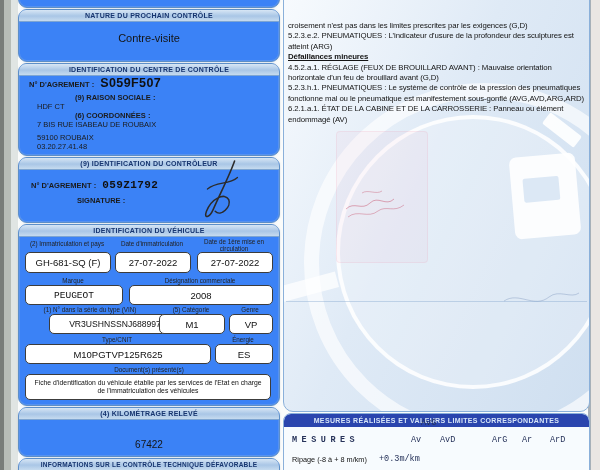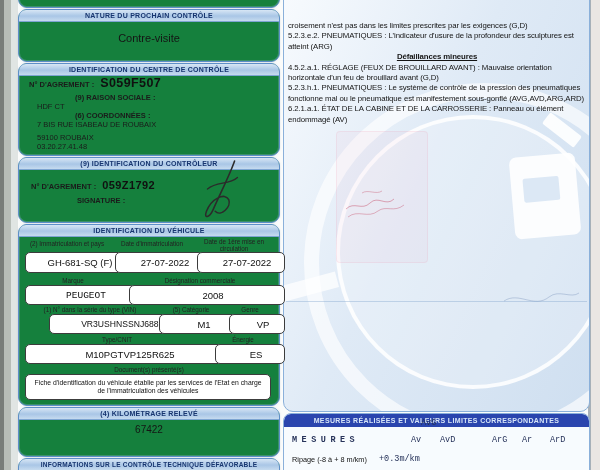--- a/index.html
+++ b/index.html
@@ -3,44 +3,44 @@
 <meta charset="utf-8">
 <style>
   html,body{margin:0;padding:0;}
   body{font-family:"Liberation Sans", sans-serif;}
   #stage{position:relative;width:600px;height:470px;background:#fbfcfb;overflow:hidden;}
 
   
   .edge{position:absolute;top:0;bottom:0;}
 
   
-  .box{position:absolute;left:18px;width:260px;background:#15803d;
+  .box{position:absolute;left:18px;width:260px;background:#3b82f6;
        border:1.6px solid #5d8fc8;border-radius:9px;
        box-shadow:inset 0 0 0 1px rgba(160,190,225,.28), 0 0 2px rgba(90,130,180,.25);}
   .bar{height:11px;background:linear-gradient(#d7e6f5,#a9c6e6 55%,#c6dbef);
        border-radius:7px 7px 0 0;border-bottom:1px solid #7da5d2;
        display:flex;align-items:center;justify-content:center;
        font-size:7px;font-weight:bold;color:#17356f;letter-spacing:.25px;white-space:nowrap;}
   .lbl{position:absolute;font-size:6.3px;color:#222;text-align:center;line-height:1.12;}
   .field{position:absolute;border:1.4px solid #3c3c3c;border-radius:5px;background:#fff;
-         display:flex;align-items:center;justify-content:center;font-size:9.5px;color:#101010;padding-left:12px;}
+         display:flex;align-items:center;justify-content:center;font-size:9.5px;color:#101010;}
   .pair{position:absolute;display:flex;align-items:baseline;gap:6px;white-space:nowrap;}
   .klbl{font-size:7.5px;font-weight:bold;color:#1b1b1b;}
   .kval{font-size:12.5px;font-weight:bold;color:#101010;letter-spacing:.4px;}
   .sline{position:absolute;font-size:7.5px;color:#1b1b1b;white-space:nowrap;}
   .sline.b{font-weight:bold;margin-left:46px;}
 
   
   #defects-panel{position:absolute;left:283px;top:-18px;width:305px;height:428px;
        border:1.6px solid #8ab0da;border-radius:10px;overflow:hidden;
        background:linear-gradient(115deg,#f8fbfe 0%,#dfeaf6 45%,#cfdff0 100%);}
   #defects-text{position:absolute;left:4px;right:3px;top:18px;
        font-size:7.8px;line-height:10.4px;color:#141414;letter-spacing:-.1px;margin-top:20px;}
   #defects-text p{margin:0;}
-  .minor-heading{font-weight:bold;text-decoration:underline;text-align:center;}
+  .minor-heading{font-weight:bold;text-decoration:underline;}
   .wm{position:absolute;border-radius:50%;}
   #mesures-panel{position:absolute;left:283px;top:413px;width:305px;height:60px;
        border:1.6px solid #8ab0da;border-radius:8px 8px 0 0;background:#f7fbfe;overflow:hidden;}
   #mesures-bar{height:13px;background:#2a45ae;border-radius:6px 6px 0 0;
        display:flex;align-items:center;justify-content:center;
        font-size:7px;font-weight:bold;color:#d8e6f8;letter-spacing:.35px;white-space:nowrap;}
   .mono{font-family:"Liberation Mono", monospace;}
   .mcol{position:absolute;font-size:8.5px;color:#27335a;}
 </style>
 </head>
@@ -117,21 +117,21 @@
     <div class="sline b" style="left:10px;top:47px;">(6) COORDONNÉES :</div>
     <div class="sline" style="left:18px;top:56px;">7 BIS RUE ISABEAU DE ROUBAIX</div>
     <div class="sline" style="left:18px;top:69px;">59100 ROUBAIX</div>
     <div class="sline" style="left:18px;top:78px;">03.20.27.41.48</div>
   </div>
 
   <div class="box" style="top:157px;height:64px;">
     <div class="bar">(9) IDENTIFICATION DU CONTRÔLEUR</div>
     <div class="pair" style="left:12px;top:21px;">
       <span class="klbl">N° D'AGREMENT :</span>
-      <span style="font-size:11px;font-weight:bold;color:#101010;letter-spacing:.4px;">059Z1792</span>
+      <span style="font-size:11px;font-weight:bold;color:#101010;letter-spacing:.4px;font-family:Liberation Mono, monospace;">059Z1792</span>
     </div>
     <div class="sline b" style="left:12px;top:38px;">SIGNATURE :</div>
     <svg style="position:absolute;right:28px;top:1px;" width="60" height="62" viewBox="0 0 60 64">
       <path d="M44 2 C40 14 30 34 22 52 C18 61 12 62 15 54 C20 41 34 34 38 42 C41 49 30 60 24 54" fill="none" stroke="#2b2b2b" stroke-width="1.6" stroke-linecap="round"></path>
       <path d="M16 31 C26 23 38 27 47 19" fill="none" stroke="#2b2b2b" stroke-width="1.3" stroke-linecap="round"></path>
     </svg>
   </div>
 
   <div class="box" style="top:224px;height:180px;">
     <div class="bar">IDENTIFICATION DU VÉHICULE</div>
@@ -159,20 +159,20 @@
     <div class="lbl" style="left:196px;top:111px;width:56px;">Énergie</div>
     <div class="field" style="left:6px;top:119px;width:184px;height:18px;">M10PGTVP125R625</div>
     <div class="field" style="left:196px;top:119px;width:56px;height:18px;">ES</div>
 
     <div class="lbl" style="left:0;top:141px;width:100%;">Document(s) présenté(s)</div>
     <div class="field" style="left:6px;top:149px;width:246px;height:26px;font-size:6.8px;line-height:1.25;text-align:center;padding:0 8px;box-sizing:border-box;">Fiche d'identification du véhicule établie par les services de l'Etat en charge de l'immatriculation des véhicules</div>
   </div>
 
   <div class="box" style="top:407px;height:48px;">
     <div class="bar">(4) KILOMÉTRAGE RELEVÉ</div>
-    <div style="position:absolute;left:0;right:0;top:16px;text-align:center;font-size:10px;color:#151515;">67422</div>
+    <div style="position:absolute;left:0;right:0;top:31px;text-align:center;font-size:10px;color:#151515;">67422</div>
   </div>
 
   <div class="box" style="top:458px;height:40px;">
     <div class="bar" style="font-size:6.5px;">INFORMATIONS SUR LE CONTRÔLE TECHNIQUE DÉFAVORABLE</div>
   </div>
 
 </div>
 
 </body></html>

